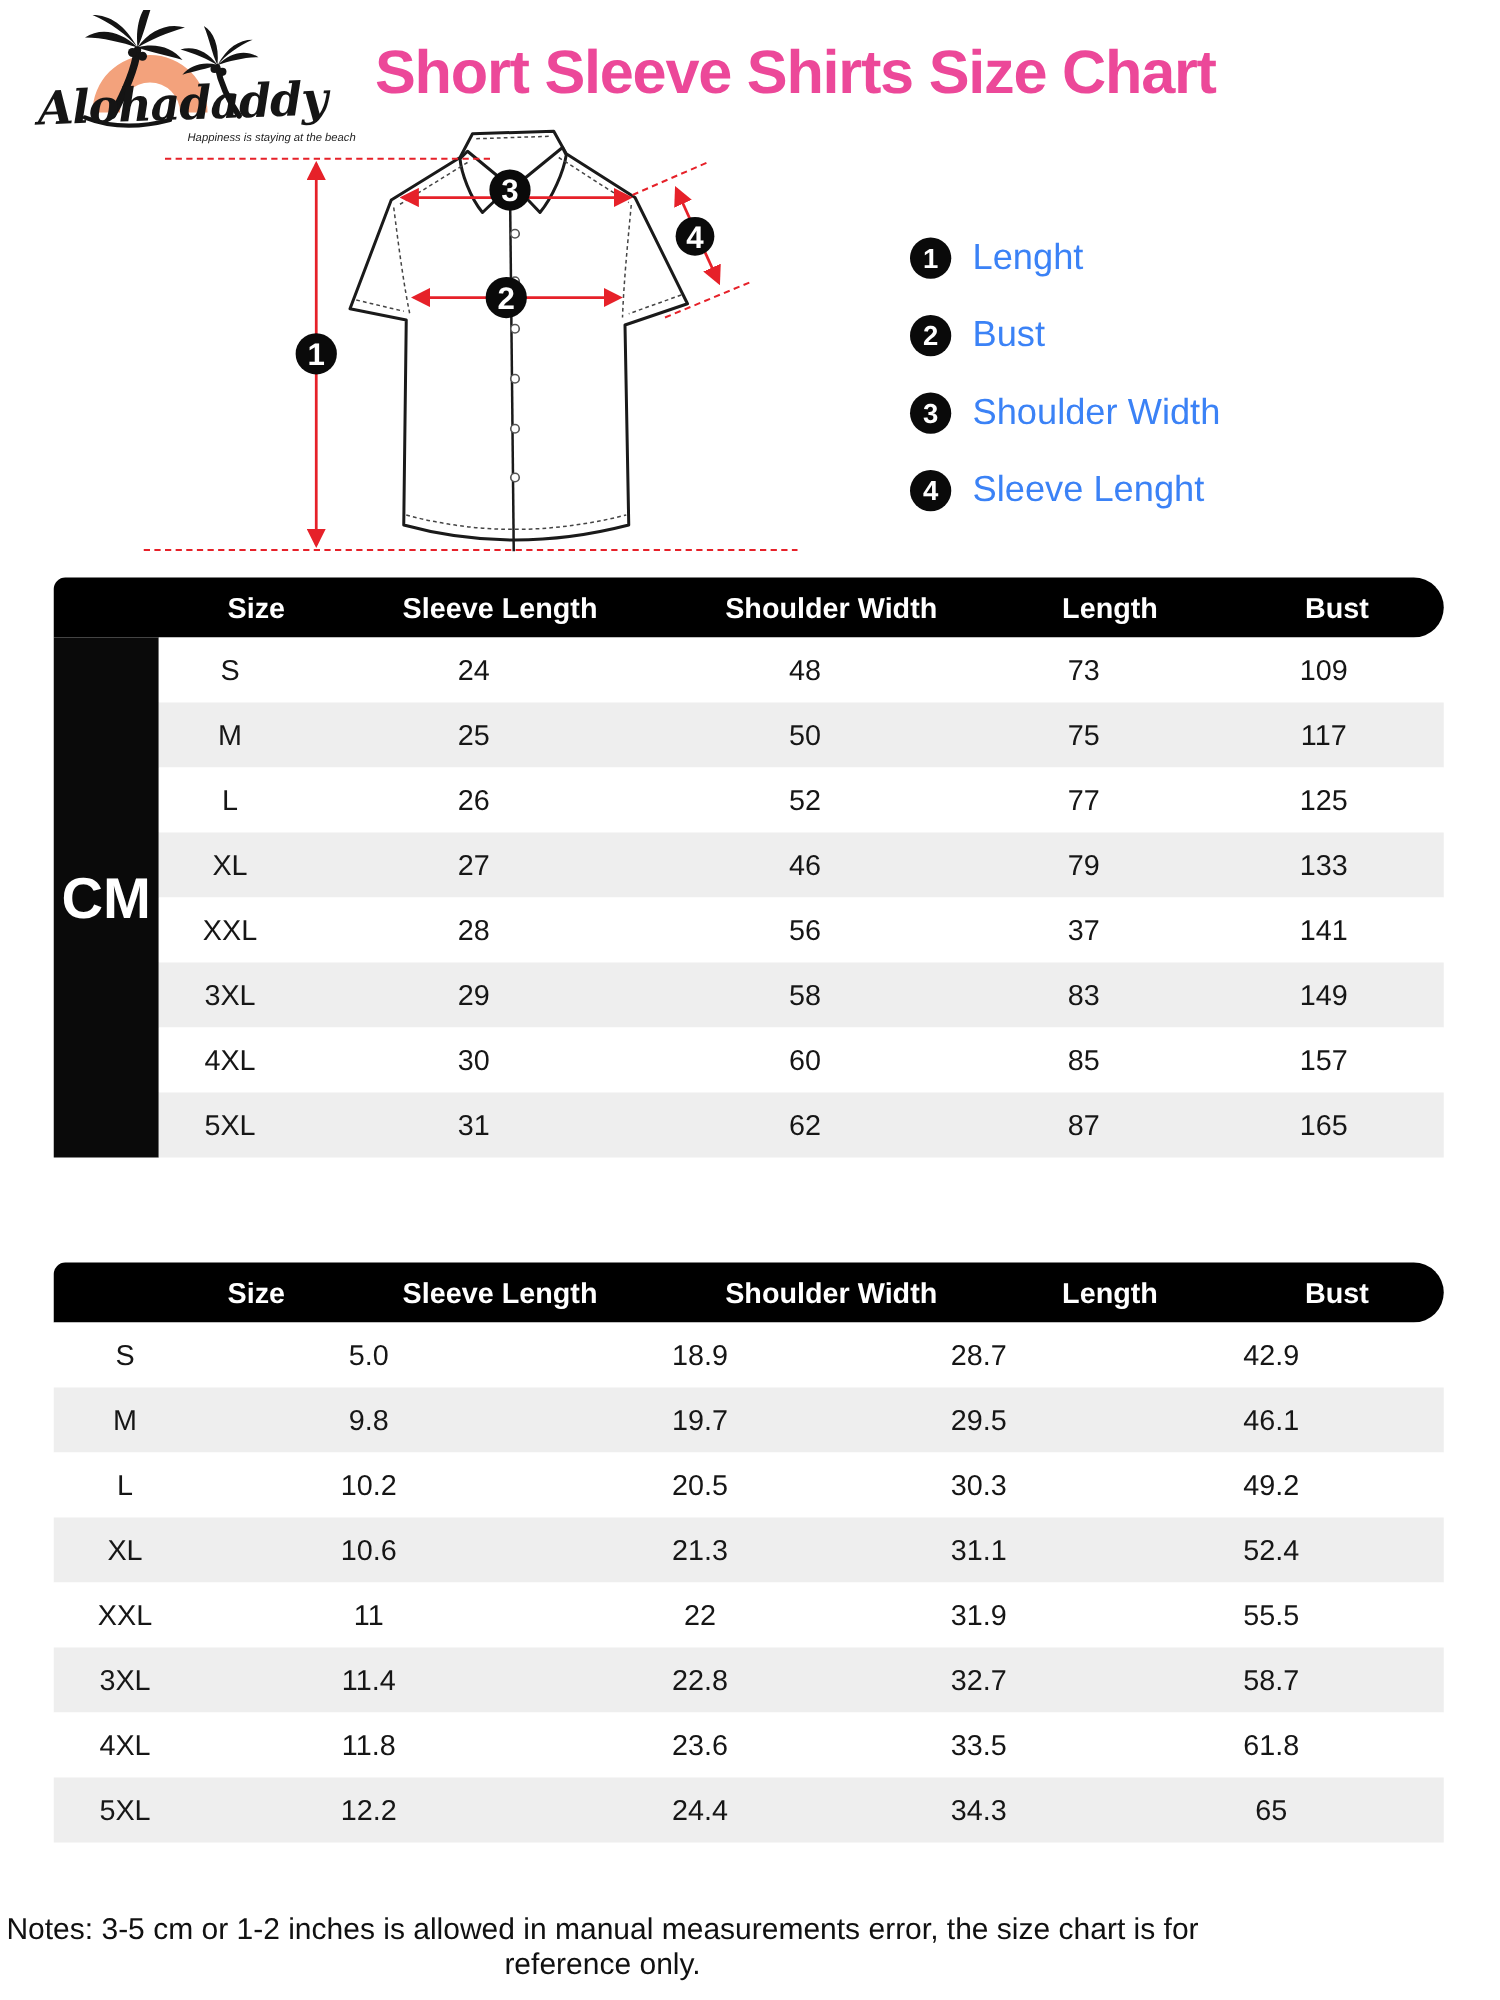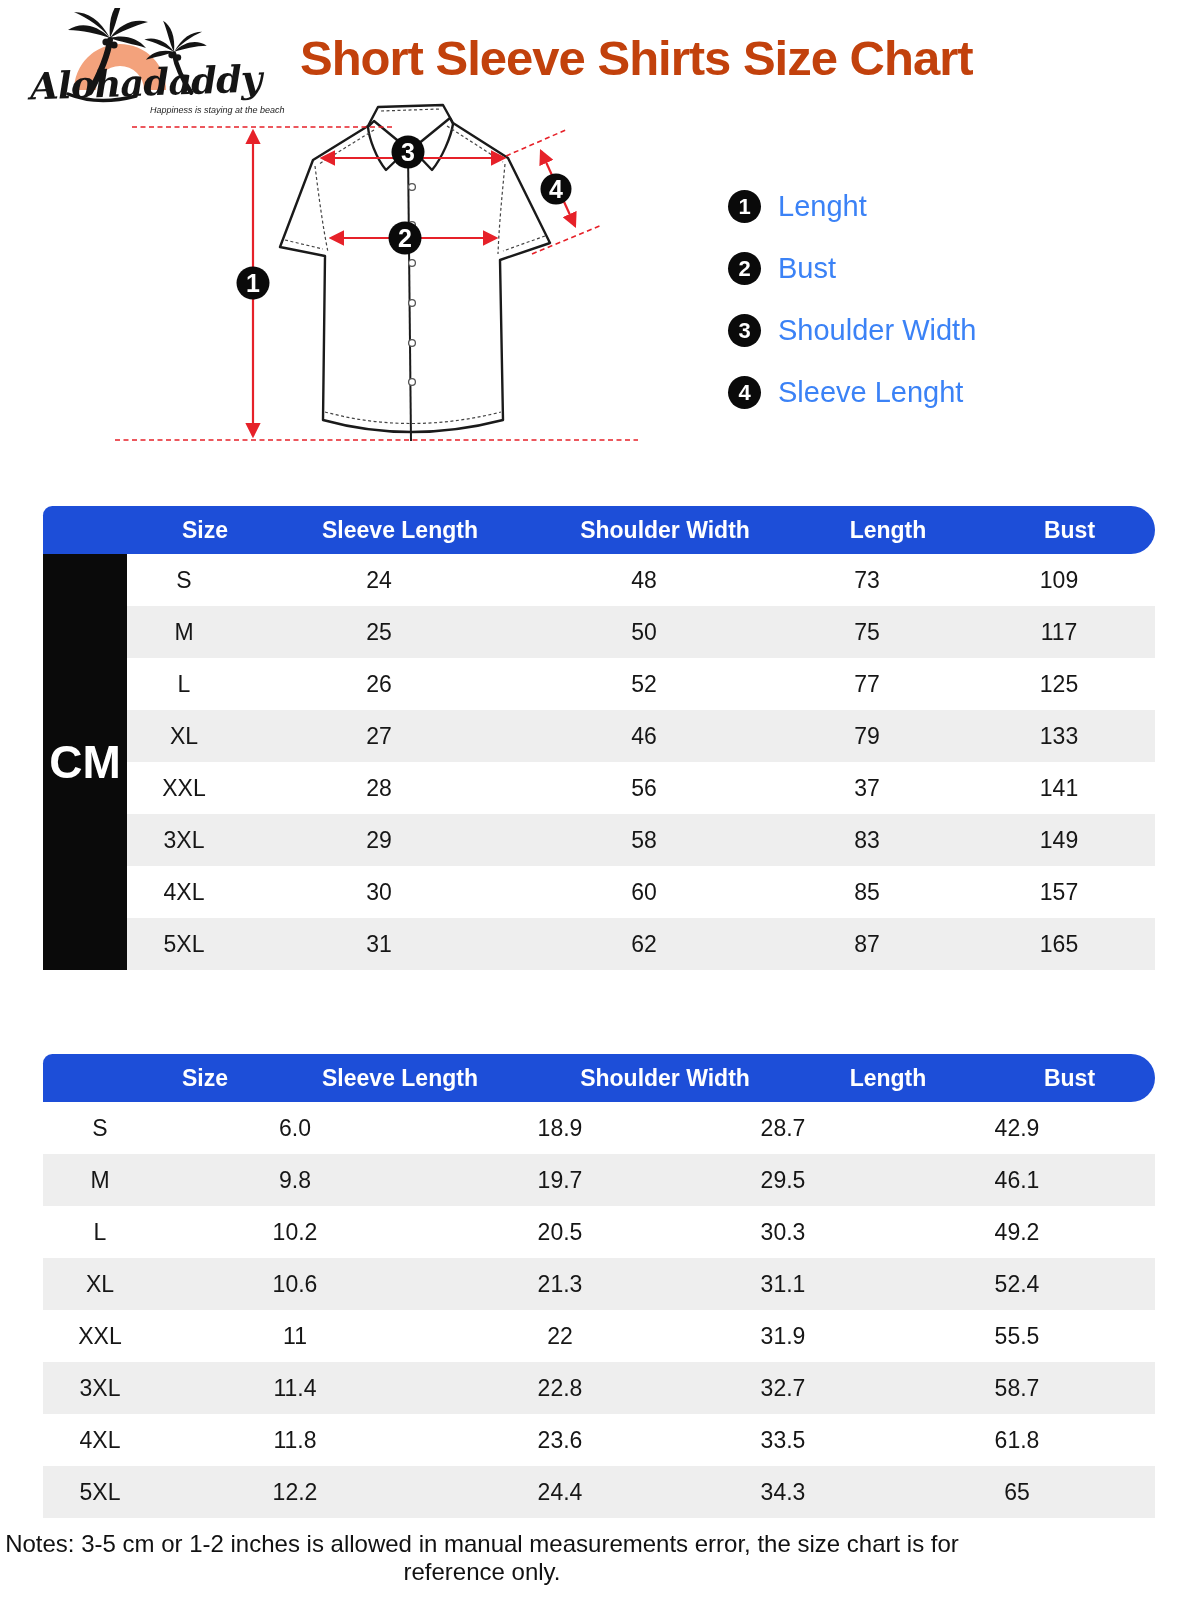--- a/index.html
+++ b/index.html
@@ -13,40 +13,39 @@
     font-family:"DejaVu Serif", serif;font-style:italic;font-weight:bold;
     font-size:37px;color:#151515;letter-spacing:-1px;transform:rotate(-2deg);
     white-space:nowrap;
   }
   .logo-tagline{
     position:absolute;left:128px;top:97px;width:180px;
     font-size:9px;color:#222;font-style:italic;white-space:nowrap;
   }
   .title{
     position:absolute;left:300px;top:30px;width:700px;margin:0;
-    font-size:49px;font-weight:bold;color:#c2410c;letter-spacing:-1px;
+    font-size:49px;font-weight:bold;color:#ec4899;letter-spacing:-1px;
     white-space:nowrap;
   }
   .shirt-svg{position:absolute;left:110px;top:90px;}
   .legend{position:absolute;left:728px;top:190px;display:flex;flex-direction:column;gap:29px;}
   .legend-item{display:flex;align-items:center;gap:17px;}
   .legend-num{
     width:33px;height:33px;border-radius:50%;background:#0a0a0a;color:#fff;
     display:flex;align-items:center;justify-content:center;
     font-size:22px;font-weight:bold;flex:0 0 auto;
   }
   .legend-label{font-size:29px;color:#3b82f6;}
   .size-table{position:absolute;left:43px;width:1112px;}
   .size-table.cm{top:462px;}
   .size-table.inch{top:1010px;}
   .thead{
     display:grid;grid-template-columns:105px 114px 276px 254px 192px auto;
-    background:#1d4ed8;height:48px;align-items:center;
+    background:#000000;height:48px;align-items:center;
     border-radius:10px 26px 26px 0;
-    margin-top:44px;
   }
   .th{color:#fff;font-weight:bold;font-size:23px;text-align:center;}
   .tbody{display:flex;}
   .unit-col{
     width:84px;flex:0 0 auto;background:#0a0a0a;color:#fff;
     display:flex;align-items:center;justify-content:center;font-weight:bold;
   }
   .cm .unit-col{font-size:46px;}
   .inch .unit-col{font-size:36px;letter-spacing:-1px;}
   .rows{flex:1;display:flex;flex-direction:column;}
@@ -251,21 +250,21 @@
     <div class="th">Size</div>
     <div class="th">Sleeve Length</div>
     <div class="th">Shoulder Width</div>
     <div class="th">Length</div>
     <div class="th">Bust</div>
   </div>
   <div class="tbody">
     <div class="rows">
       <div class="trow">
         <div class="td">S</div>
-        <div class="td">6.0</div>
+        <div class="td">5.0</div>
         <div class="td">18.9</div>
         <div class="td">28.7</div>
         <div class="td">42.9</div>
       </div>
       <div class="trow">
         <div class="td">M</div>
         <div class="td">9.8</div>
         <div class="td">19.7</div>
         <div class="td">29.5</div>
         <div class="td">46.1</div>

